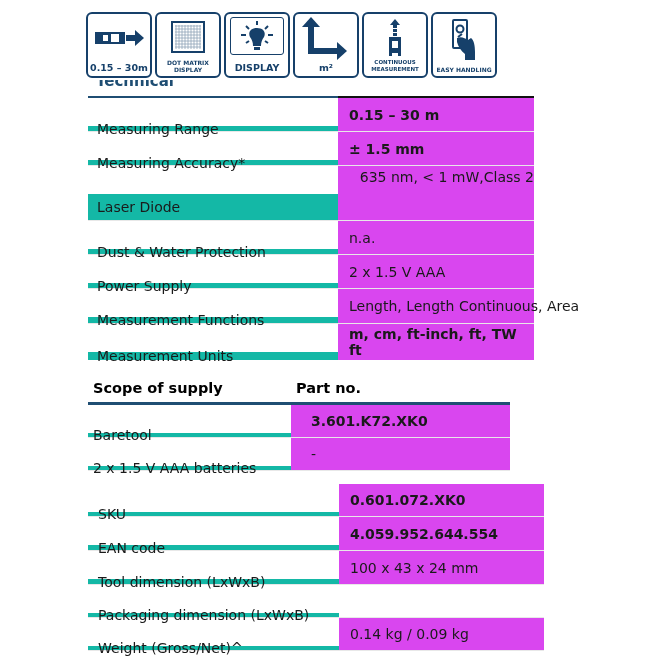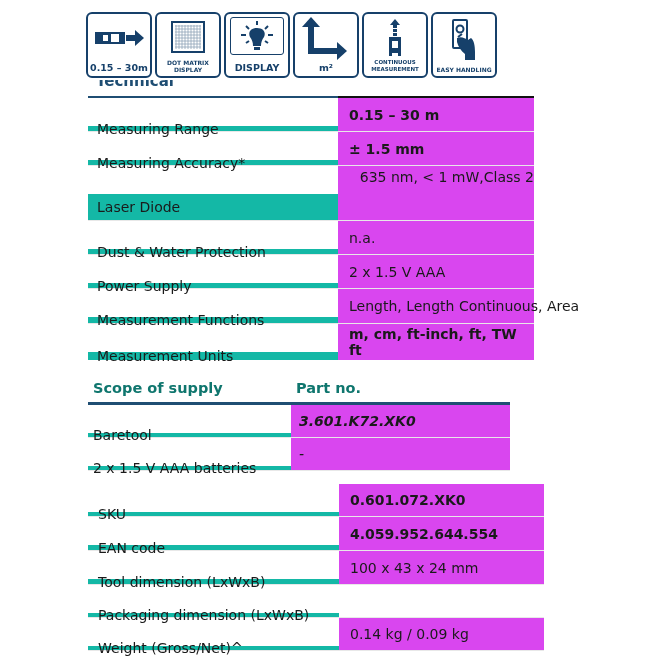--- a/index.html
+++ b/index.html
@@ -32,26 +32,26 @@
   #tech .topline .a { width: 250px; background: #1f4e73; }
   #tech .topline .b { width: 196px; background: #111; }
   #tech .k { width: 250px; }
   #tech .v { width: 196px; }
 
   .hidden-heading { position: absolute; left: 96px; top: 80px; width: 180px; height: 8px; overflow: hidden; }
   .hidden-heading span { display: block; margin-top: -8px; font-family: "DejaVu Sans", sans-serif; font-weight: bold;
                          color: #1f4e73; font-size: 15px; }
 
   #supply { top: 374px; width: 422px; }
-  #supply .head { display: flex; height: 28px; align-items: center; font-weight: bold; color: #0f766e; font-size: 14.5px; }
+  #supply .head { display: flex; height: 28px; align-items: center; font-weight: bold; color: #000000; font-size: 14.5px; }
   #supply .head .h1 { width: 203px; padding-left: 5px; box-sizing: border-box; }
   #supply .head .h2 { padding-left: 5px; }
   #supply .rule { height: 3px; background: #1f4e73; }
   #supply .k { width: 203px; padding-left: 5px; }
-  #supply .v { width: 219px; padding-left: 8px; font-style: italic; }
+  #supply .v { width: 219px; padding-left: 20px; }
 
   #logistics { top: 484px; width: 456px; }
   #logistics .k { width: 251px; padding-left: 10px; }
   #logistics .v { width: 205px; padding-left: 11px; }
 </style>
 </head>
 <body>
 
 <div class="icons">
   <div class="icon-tile">

